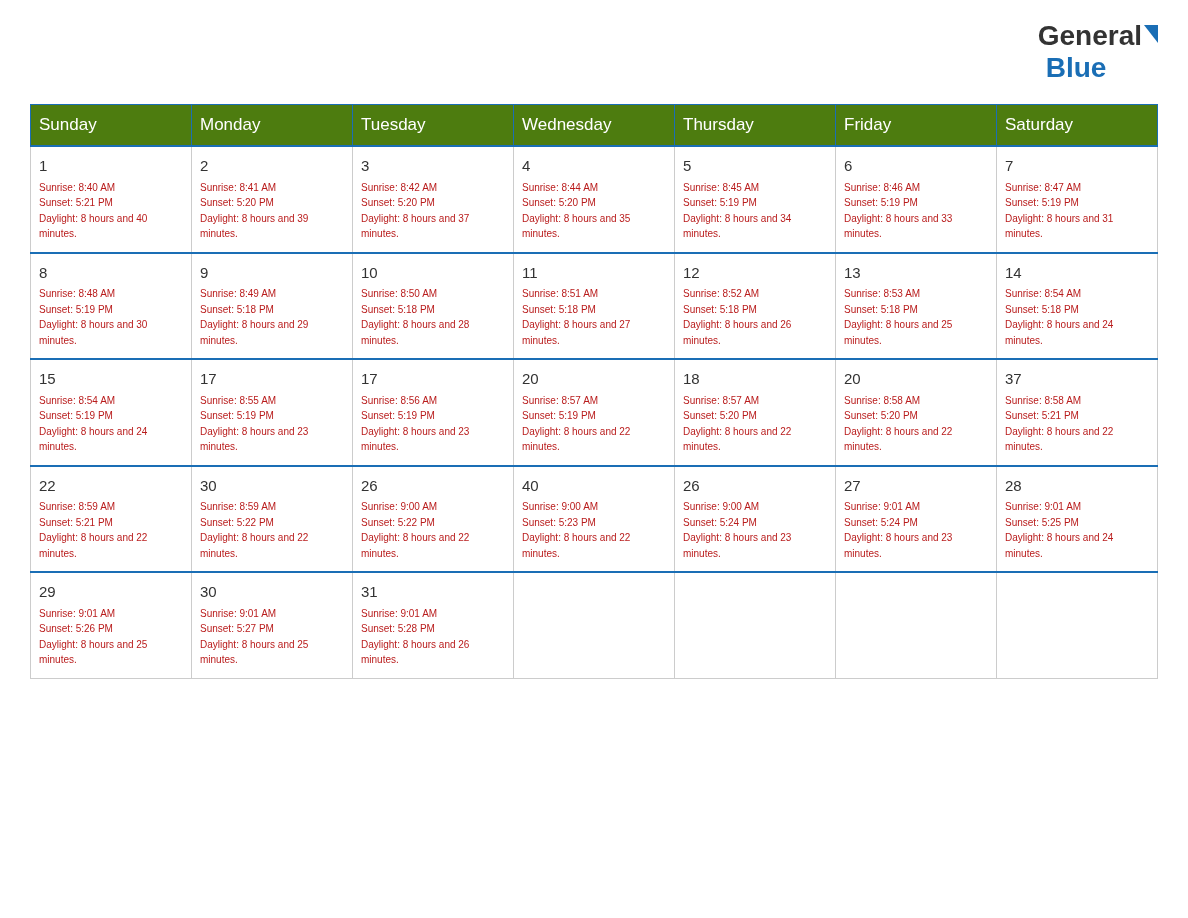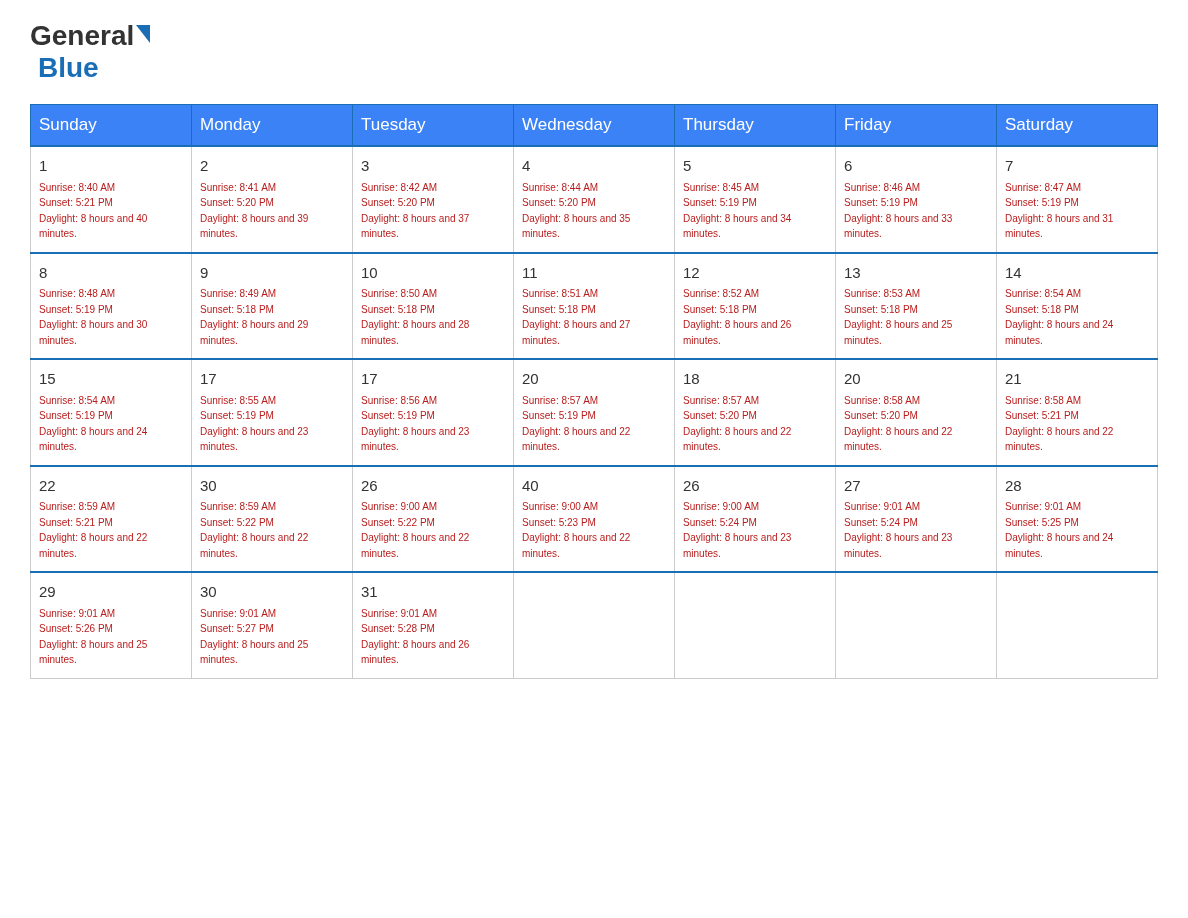--- a/index.html
+++ b/index.html
@@ -6,21 +6,21 @@
     body {
       font-family: Arial, sans-serif;
       background: #fff;
       color: #333;
       width: 1188px;
       min-height: 918px;
       padding: 20px 30px;
     }
     .header {
       display: flex;
-      justify-content: flex-start;
+      justify-content: flex-end;
       align-items: flex-start;
       margin-bottom: 20px;
     }
     .logo {
       display: flex;
       flex-direction: column;
       align-items: flex-start;
     }
     .logo-text {
       display: flex;
@@ -59,21 +59,21 @@
       font-size: 22px;
       color: #555;
       margin-top: 4px;
     }
     .calendar {
       width: 100%;
       border-collapse: collapse;
       border: 1px solid #aaa;
     }
     .calendar th {
-      background: #3b82f6;
+      background: #4d7c0f;
       color: #fff;
       padding: 10px 8px;
       font-size: 17px;
       font-weight: normal;
       text-align: left;
       border: 1px solid #1a6eb5;
     }
     .calendar td {
       vertical-align: top;
       padding: 8px 8px 10px 8px;
@@ -214,21 +214,21 @@
         </td>
         <td>
           <span class="day-num">18</span>
           <div class="day-info">Sunrise: 8:57 AM<br>Sunset: 5:20 PM<br>Daylight: 8 hours and 22 minutes.</div>
         </td>
         <td>
           <span class="day-num">20</span>
           <div class="day-info">Sunrise: 8:58 AM<br>Sunset: 5:20 PM<br>Daylight: 8 hours and 22 minutes.</div>
         </td>
         <td>
-          <span class="day-num">21</span>
+          <span class="day-num">37</span>
           <div class="day-info">Sunrise: 8:58 AM<br>Sunset: 5:21 PM<br>Daylight: 8 hours and 22 minutes.</div>
         </td>
       </tr>
       <tr>
         <td>
           <span class="day-num">22</span>
           <div class="day-info">Sunrise: 8:59 AM<br>Sunset: 5:21 PM<br>Daylight: 8 hours and 22 minutes.</div>
         </td>
         <td>
           <span class="day-num">30</span>

